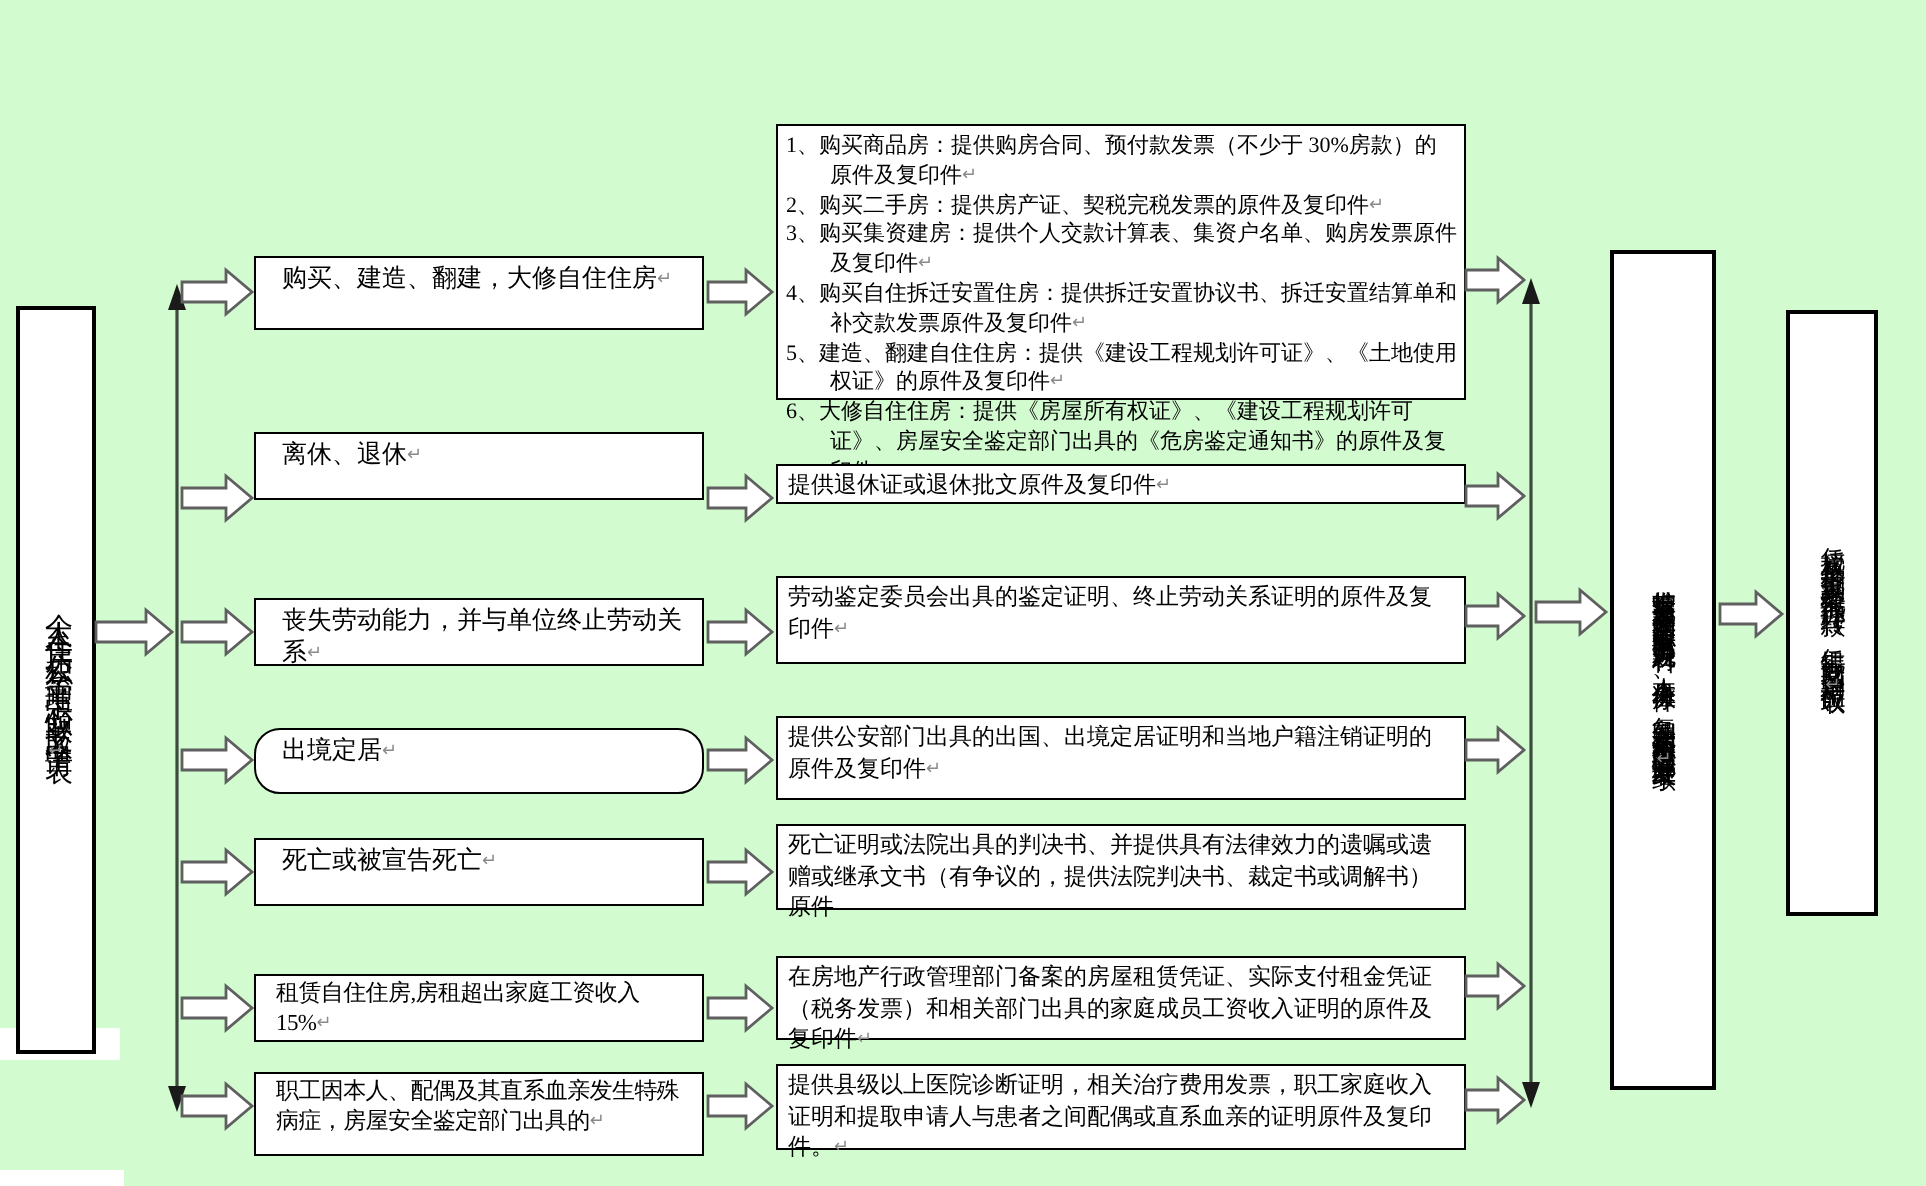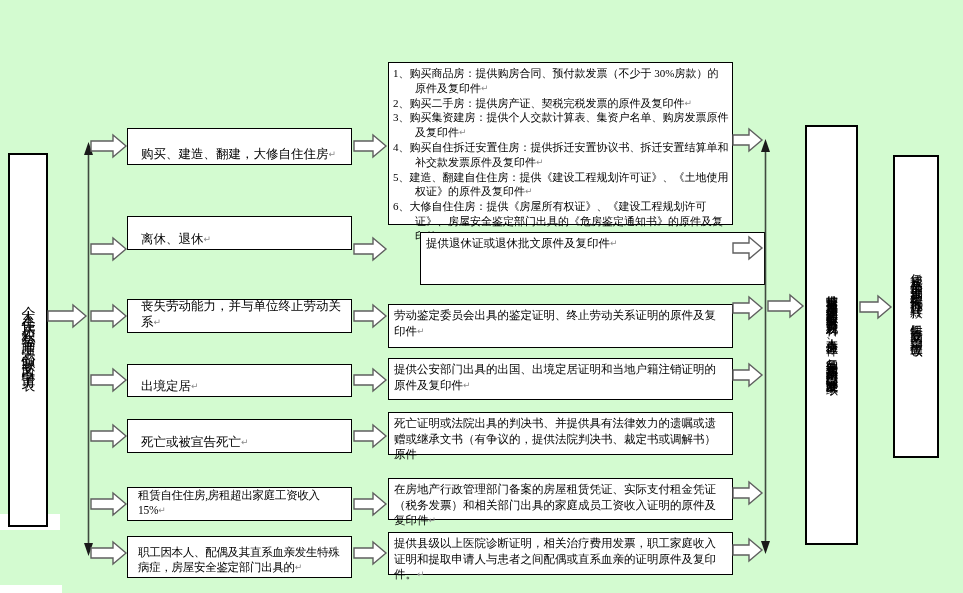--- a/index.html
+++ b/index.html
@@ -12,21 +12,21 @@
   .canvas{position:relative;width:963px;height:593px;background:var(--canvas);overflow:hidden;}
   .box{position:absolute;background:var(--box-fill);border:1px solid var(--box-border);box-sizing:border-box;}
   .thick{border-width:2px;}
   .title{position:absolute;left:130px;top:6px;width:720px;height:42px;
          font-size:29px;letter-spacing:40px;white-space:nowrap;text-align:center;
          padding-left:20px;box-sizing:border-box;}
   .vtext{writing-mode:vertical-rl;text-orientation:upright;display:flex;align-items:center;justify-content:center;}
   .left-box{left:8px;top:153px;width:40px;height:374px;font-size:14px;letter-spacing:4px;padding:4px 0;}
   .vbox1{left:805px;top:125px;width:53px;height:420px;font-size:12px;letter-spacing:1px;line-height:25px;padding:4px 1px;}
   .vbox2{left:893px;top:155px;width:46px;height:303px;font-size:12.5px;letter-spacing:2px;line-height:21px;padding:4px 1px;}
-  .mid{left:127px;width:225px;font-size:12.5px;display:flex;align-items:flex-end;padding:2px 2px 2px 13px;line-height:16px;}
+  .mid{left:127px;width:225px;font-size:12.5px;display:flex;align-items:flex-start;padding:2px 2px 2px 13px;line-height:16px;}
   .mid.tight{font-size:11.5px;letter-spacing:-0.3px;padding-left:10px;line-height:15px;}
   .req{left:388px;width:345px;font-size:11.5px;line-height:15.5px;padding:3px 5px;box-sizing:border-box;}
   .req-list{font-size:11px;line-height:14.8px;padding:3px 3px 1px 4px;}
   .req-item{padding-left:22px;text-indent:-22px;}
   .rmark{color:var(--mark);font-size:9px;font-family:"DejaVu Sans",sans-serif;vertical-align:1px;}
   svg.overlay{position:absolute;left:0;top:0;z-index:3;pointer-events:none;}
   .box{z-index:2;}
   .block-arrow{fill:var(--arrow-fill);stroke:var(--arrow-stroke);stroke-width:1.4;}
   .connector{stroke:var(--connector);stroke-width:1.6;}
   .head{fill:#1a1a1a;stroke:none;}
@@ -48,43 +48,43 @@
 
   <div class="box mid" style="top:128px;height:37px;">
       <span><span>购买、建造、翻建，大修自住住房</span><span class="rmark">↵</span></span>
     </div>
   <div class="box mid" style="top:216px;height:34px;">
       <span><span>离休、退休</span><span class="rmark">↵</span></span>
     </div>
   <div class="box mid" style="top:299px;height:34px;">
       <span><span>丧失劳动能力，并与单位终止劳动关系</span><span class="rmark">↵</span></span>
     </div>
-  <div class="box mid" style="top:364px;height:33px;">
+  <div class="box mid" style="top:364px;height:33px;border-radius:13px;">
       <span><span>出境定居</span><span class="rmark">↵</span></span>
     </div>
   <div class="box mid" style="top:419px;height:34px;">
       <span><span>死亡或被宣告死亡</span><span class="rmark">↵</span></span>
     </div>
   <div class="box mid tight" style="top:487px;height:34px;">
       <span><span>租赁自住住房,房租超出家庭工资收入 15%</span><span class="rmark">↵</span></span>
     </div>
   <div class="box mid tight" style="top:536px;height:42px;">
       <span><span>职工因本人、配偶及其直系血亲发生特殊病症，房屋安全鉴定部门出具的</span><span class="rmark">↵</span></span>
     </div>
 
-  <div class="box req req-list" style="top:62px;height:163px;">
+  <div class="box req req-list" style="top:62px;height:138px;">
     <div class="req-item"><span>1、购买商品房：提供购房合同、预付款发票（不少于 30%房款）的原件及复印件</span><span class="rmark">↵</span></div>
     <div class="req-item"><span>2、购买二手房：提供房产证、契税完税发票的原件及复印件</span><span class="rmark">↵</span></div>
     <div class="req-item"><span>3、购买集资建房：提供个人交款计算表、集资户名单、购房发票原件及复印件</span><span class="rmark">↵</span></div>
     <div class="req-item"><span>4、购买自住拆迁安置住房：提供拆迁安置协议书、拆迁安置结算单和补交款发票原件及复印件</span><span class="rmark">↵</span></div>
     <div class="req-item"><span>5、建造、翻建自住住房：提供《建设工程规划许可证》、《土地使用权证》的原件及复印件</span><span class="rmark">↵</span></div>
     <div class="req-item"><span>6、大修自住住房：提供《房屋所有权证》、《建设工程规划许可证》、房屋安全鉴定部门出具的《危房鉴定通知书》的原件及复印件</span><span class="rmark">↵</span></div>
   </div>
-  <div class="box req" style="top:232px;height:53px;margin-left:32px;"><span>提供退休证或退休批文原件及复印件</span><span class="rmark">↵</span></div>
-  <div class="box req" style="top:304px;height:44px;"><span>劳动鉴定委员会出具的鉴定证明、终止劳动关系证明的原件及复印件</span><span class="rmark">↵</span></div>
+  <div class="box req" style="top:232px;height:20px;"><span>提供退休证或退休批文原件及复印件</span><span class="rmark">↵</span></div>
+  <div class="box req" style="top:288px;height:44px;"><span>劳动鉴定委员会出具的鉴定证明、终止劳动关系证明的原件及复印件</span><span class="rmark">↵</span></div>
   <div class="box req" style="top:358px;height:42px;"><span>提供公安部门出具的出国、出境定居证明和当地户籍注销证明的原件及复印件</span><span class="rmark">↵</span></div>
   <div class="box req" style="top:412px;height:43px;"><span>死亡证明或法院出具的判决书、并提供具有法律效力的遗嘱或遗赠或继承文书（有争议的，提供法院判决书、裁定书或调解书）原件</span></div>
   <div class="box req" style="top:478px;height:42px;"><span>在房地产行政管理部门备案的房屋租赁凭证、实际支付租金凭证（税务发票）和相关部门出具的家庭成员工资收入证明的原件及复印件</span><span class="rmark">↵</span></div>
   <div class="box req" style="top:532px;height:43px;"><span>提供县级以上医院诊断证明，相关治疗费用发票，职工家庭收入证明和提取申请人与患者之间配偶或直系血亲的证明原件及复印件。</span><span class="rmark">↵</span></div>
 
   <div class="box vtext vbox1 thick">
       <span>携带填写完整并加盖单位公章的《住房公积金支取申请书》及先观材料、本人身份证原件、复印件到龙岩市住房公积金管理中心或管理部办理支取手续</span>
       <span class="rmark">↵</span>
     </div>
   <div class="box vtext vbox2 thick">

